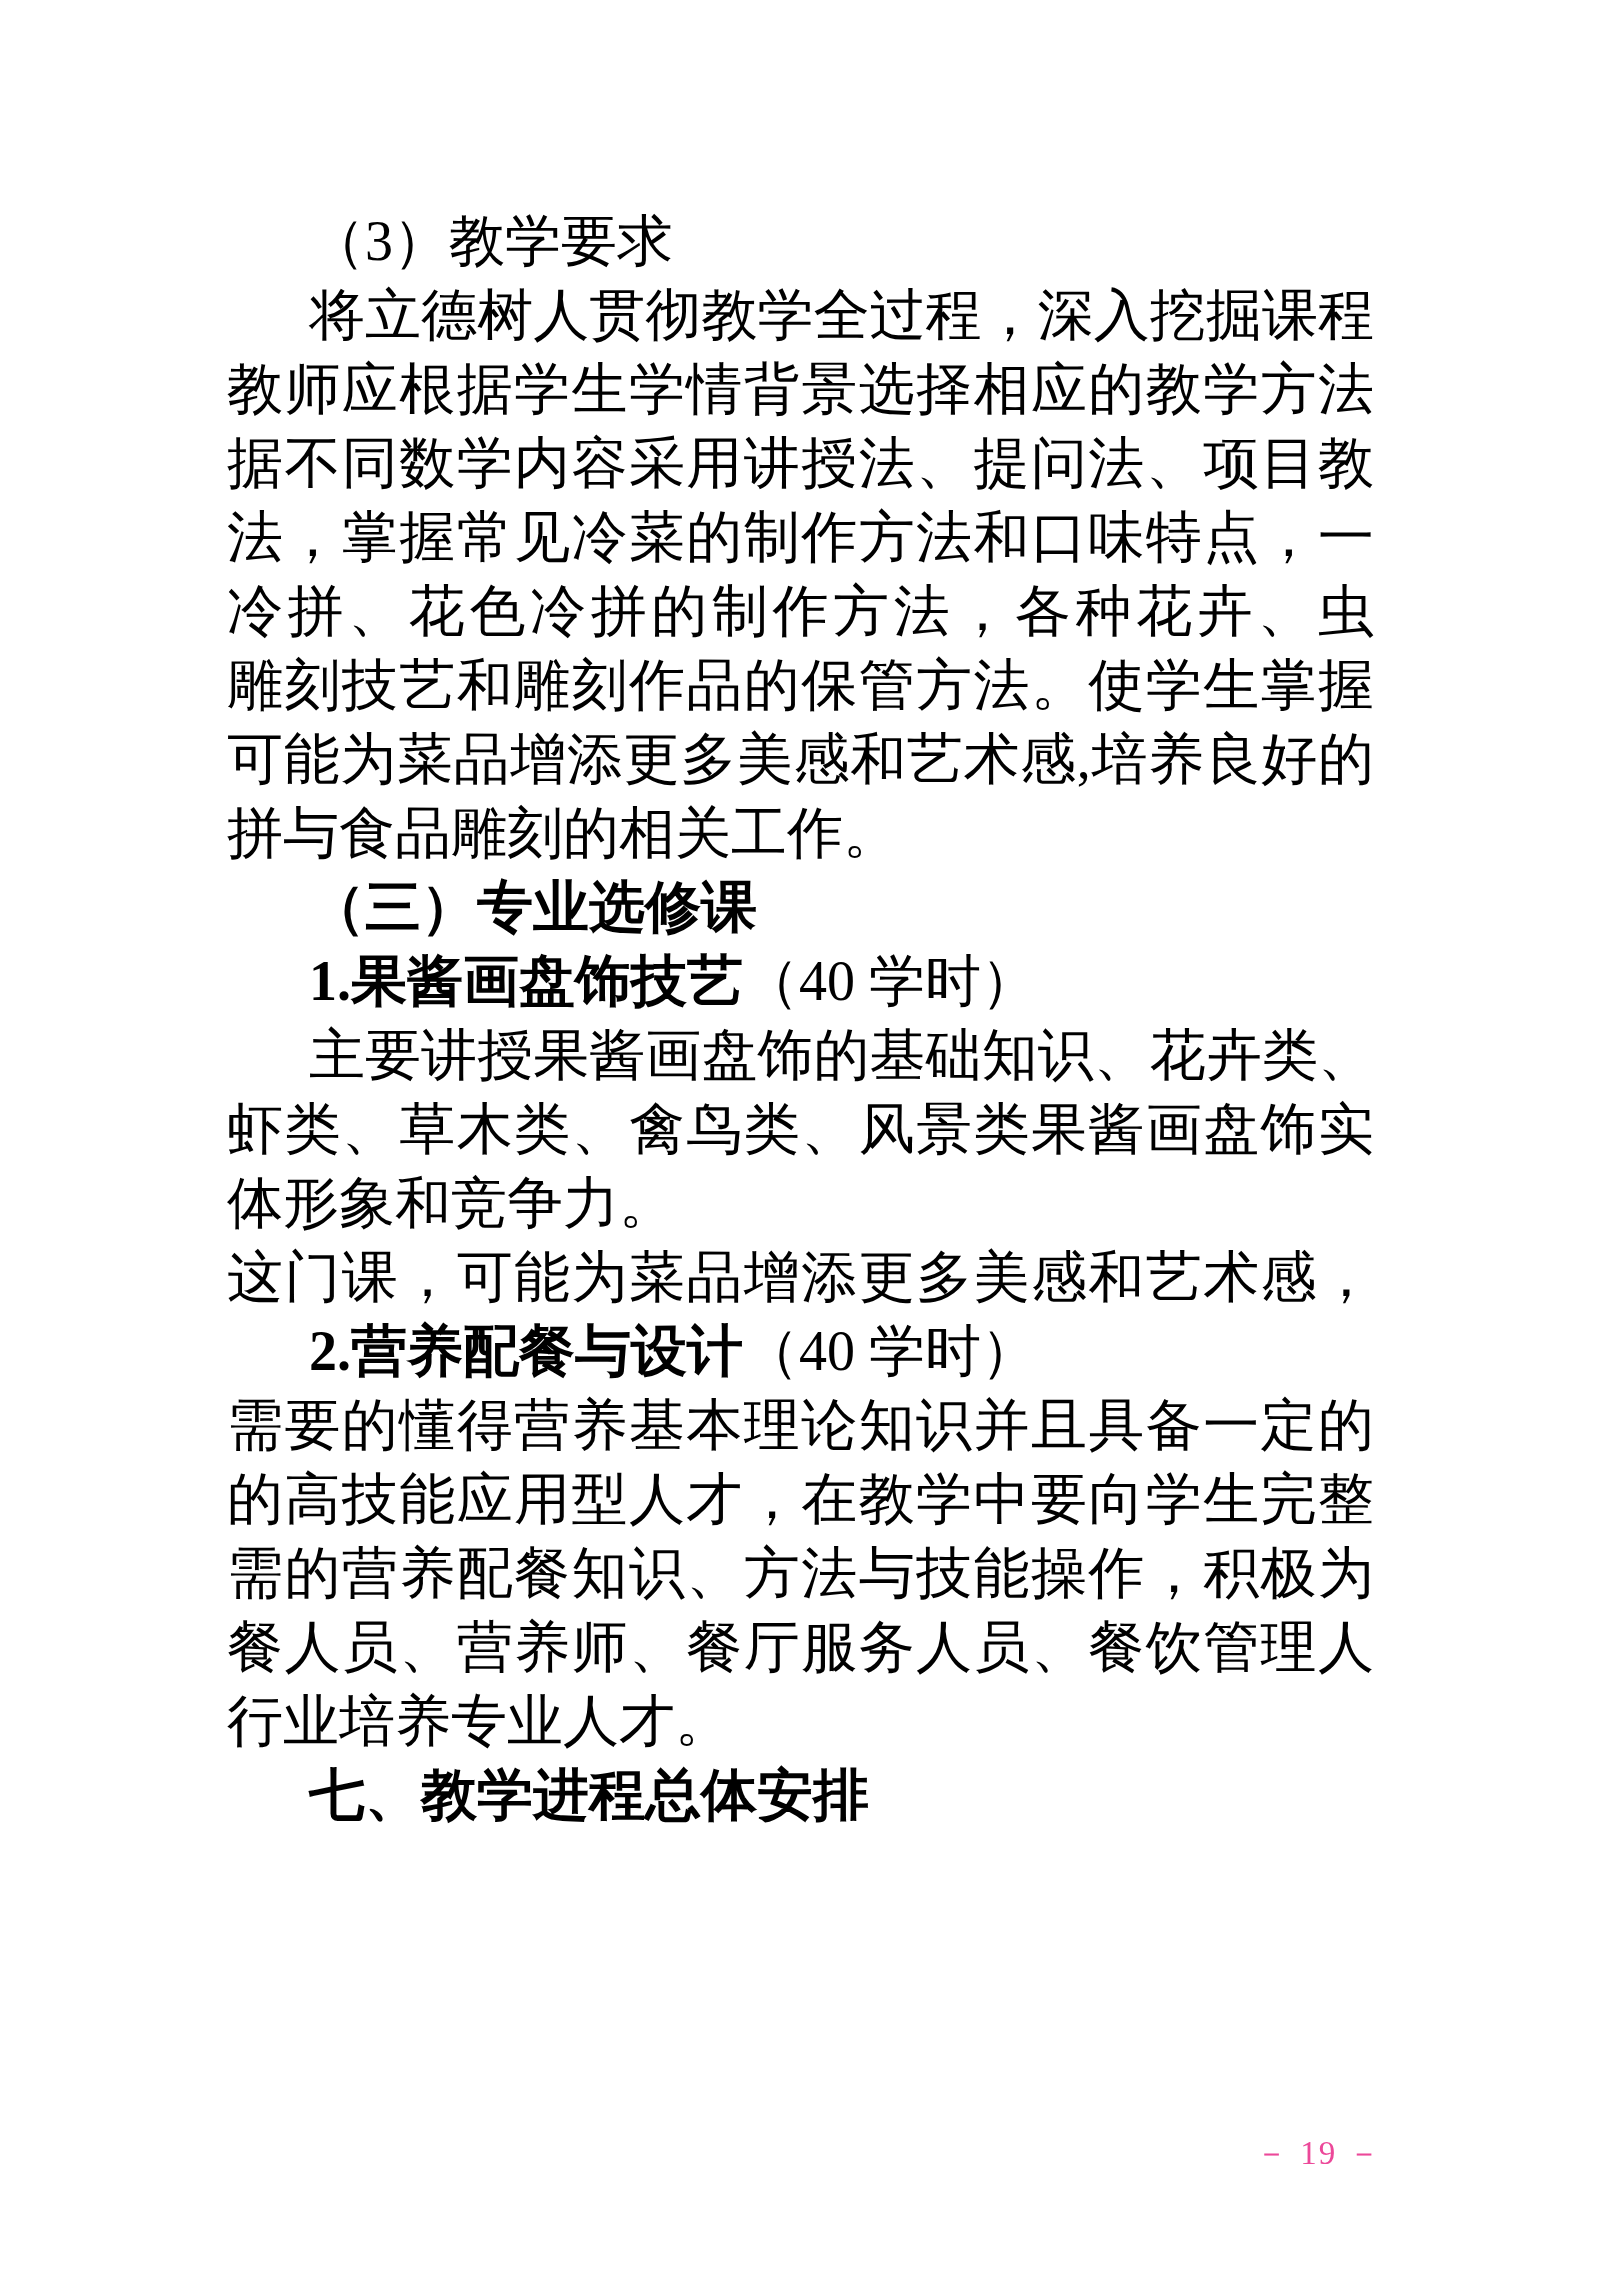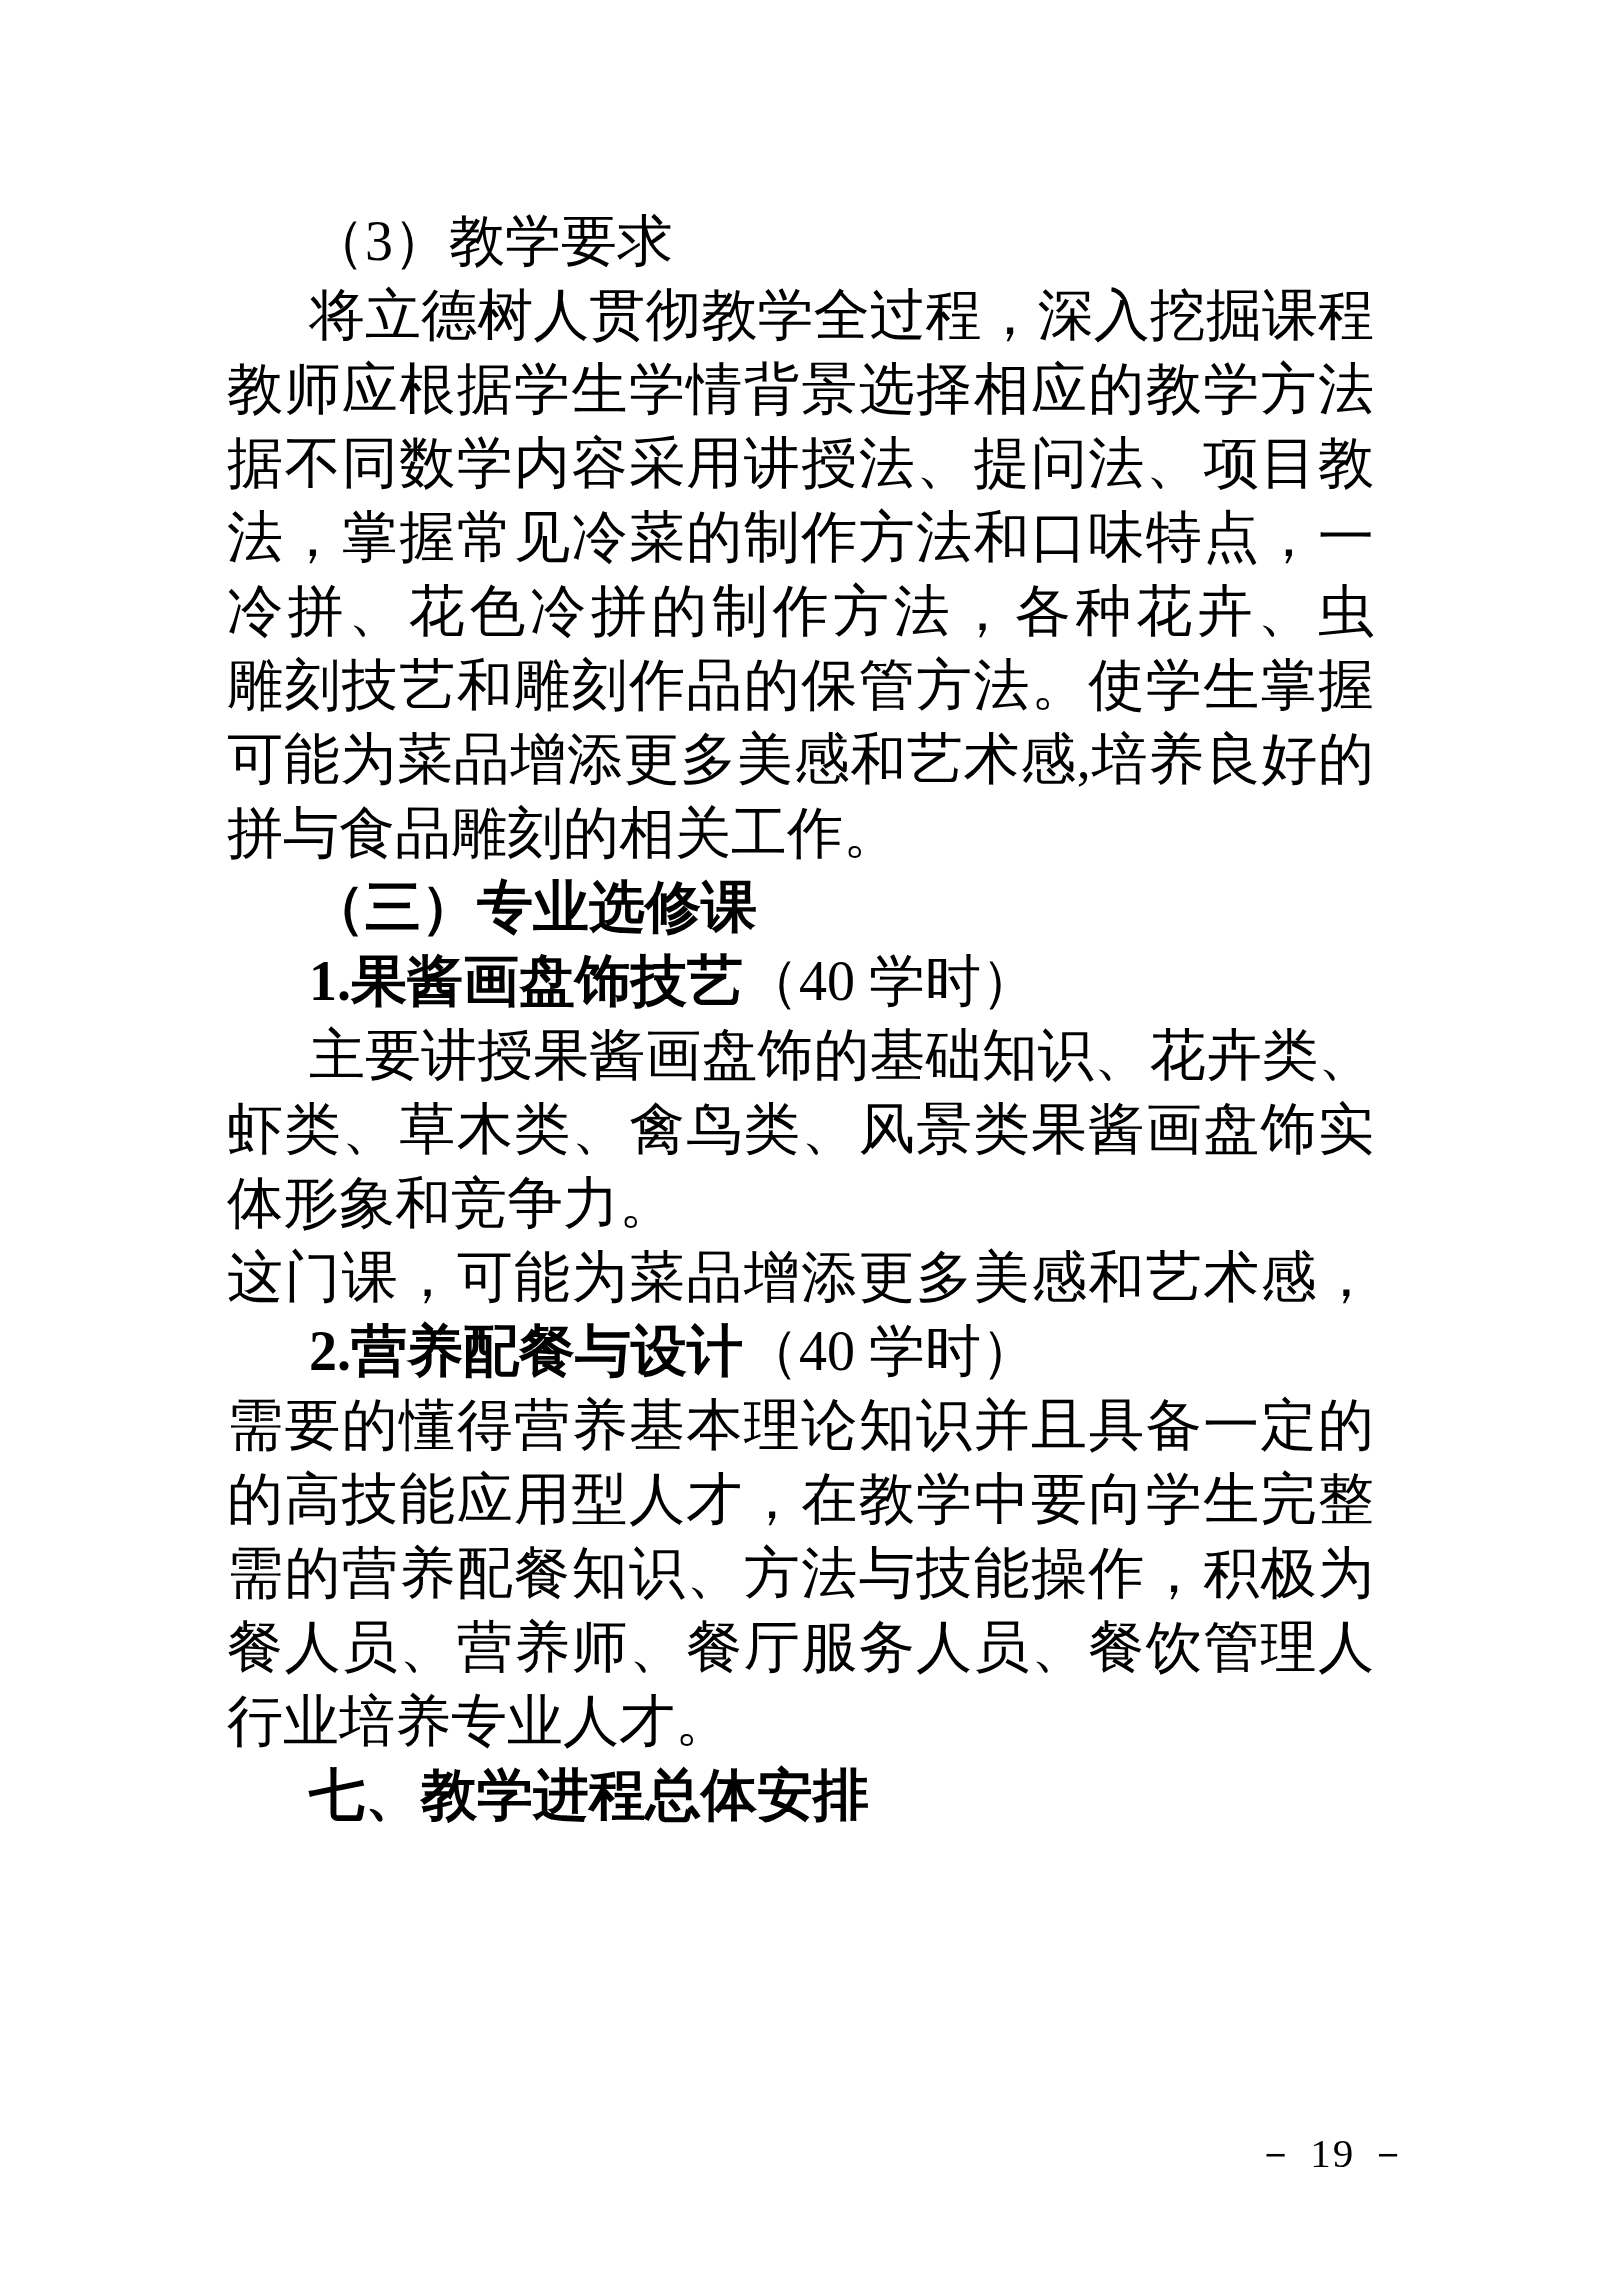--- a/index.html
+++ b/index.html
@@ -33,24 +33,24 @@
   .j {
     text-align: justify;
     text-align-last: justify;
   }
   .indent { text-indent: 82px; }
   .b { font-weight: 700; }
   .pagenum {
     position: absolute;
     left: 1255px;
     top: 2129px;
-    font-size: 41px;
+    font-size: 33px;
     line-height: 49px;
     letter-spacing: 2px;
-    color: #000000;
+    color: #ec4899;
   }
 </style>
 </head>
 <body>
 
 <div class="page">
   <div class="content">
 
     <div class="line indent">（3）教学要求</div>
 

